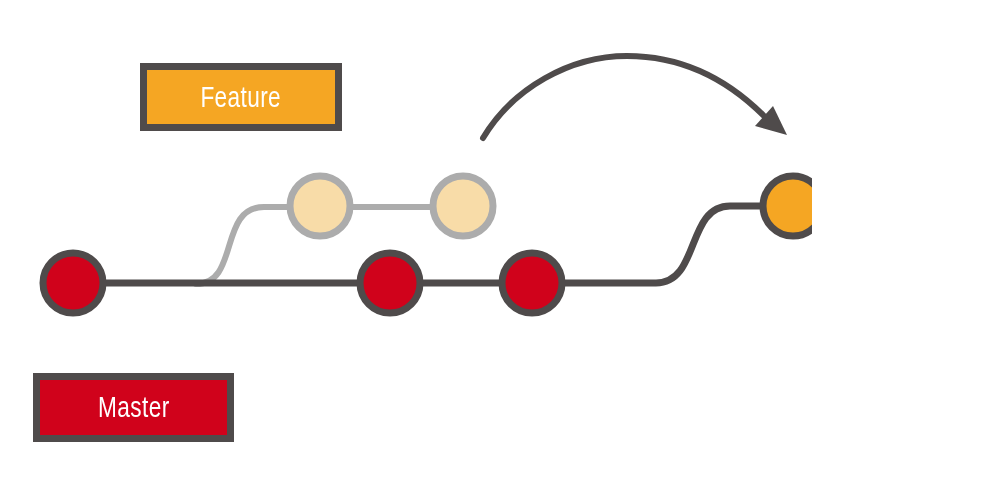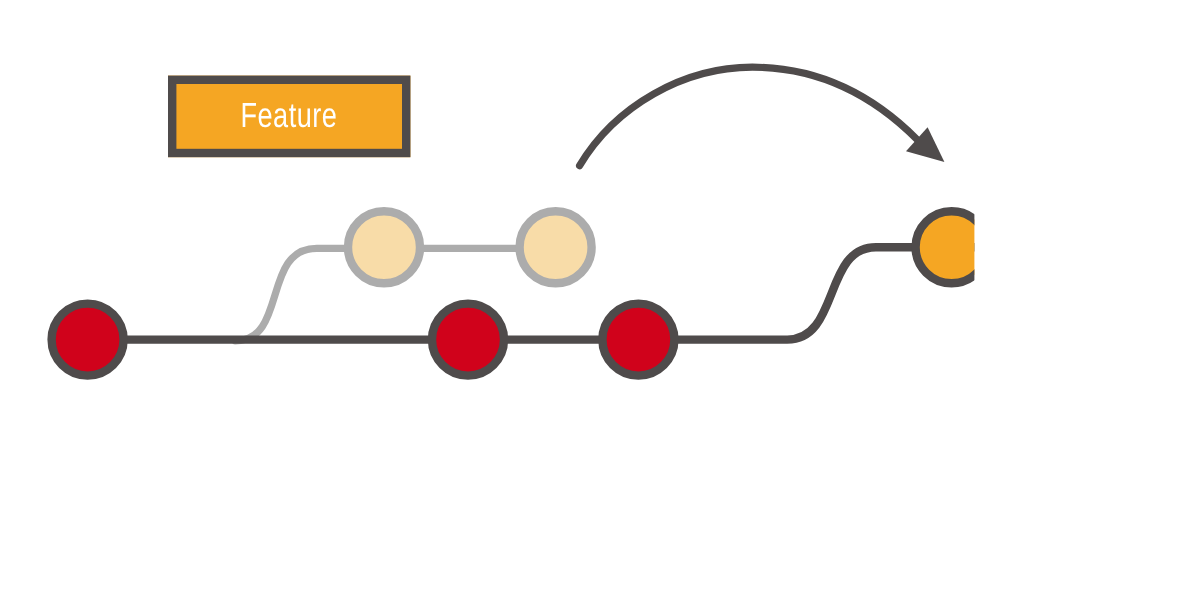--- a/index.html
+++ b/index.html
@@ -73,14 +73,17 @@
         <circle cx="463" cy="206" r="30" fill="#F8DCA8" stroke="#ACACAC" stroke-width="7"></circle>
         <circle cx="793" cy="206" r="30" fill="#F5A623" stroke="#4F4B4B" stroke-width="7"></circle>
         <circle cx="934" cy="206" r="30" fill="#F5A623" stroke="#4F4B4B" stroke-width="7"></circle>
       </g>
   </svg>
 
   <div class="branch-label branch-label--feature">
     <span>Feature</span>
   </div>
 
+  <div class="branch-label branch-label--master">
+    <span>Master</span>
+  </div>
 
 </div>
 
 </body></html>

